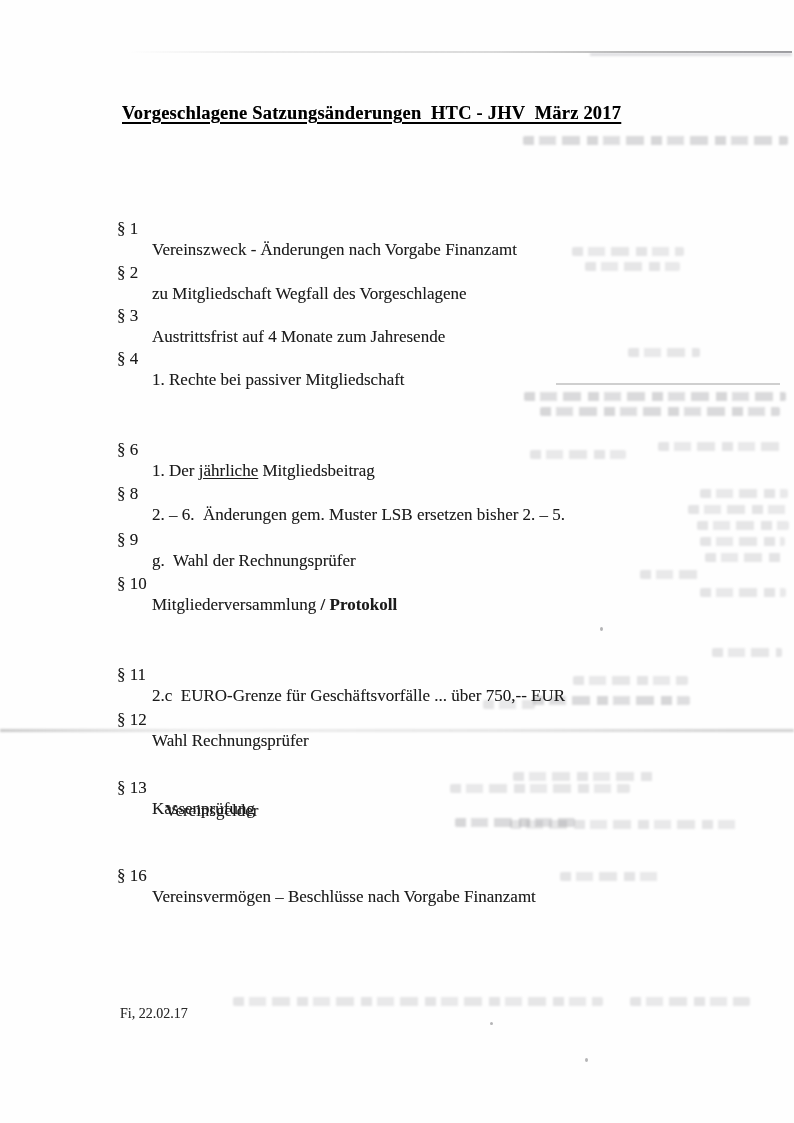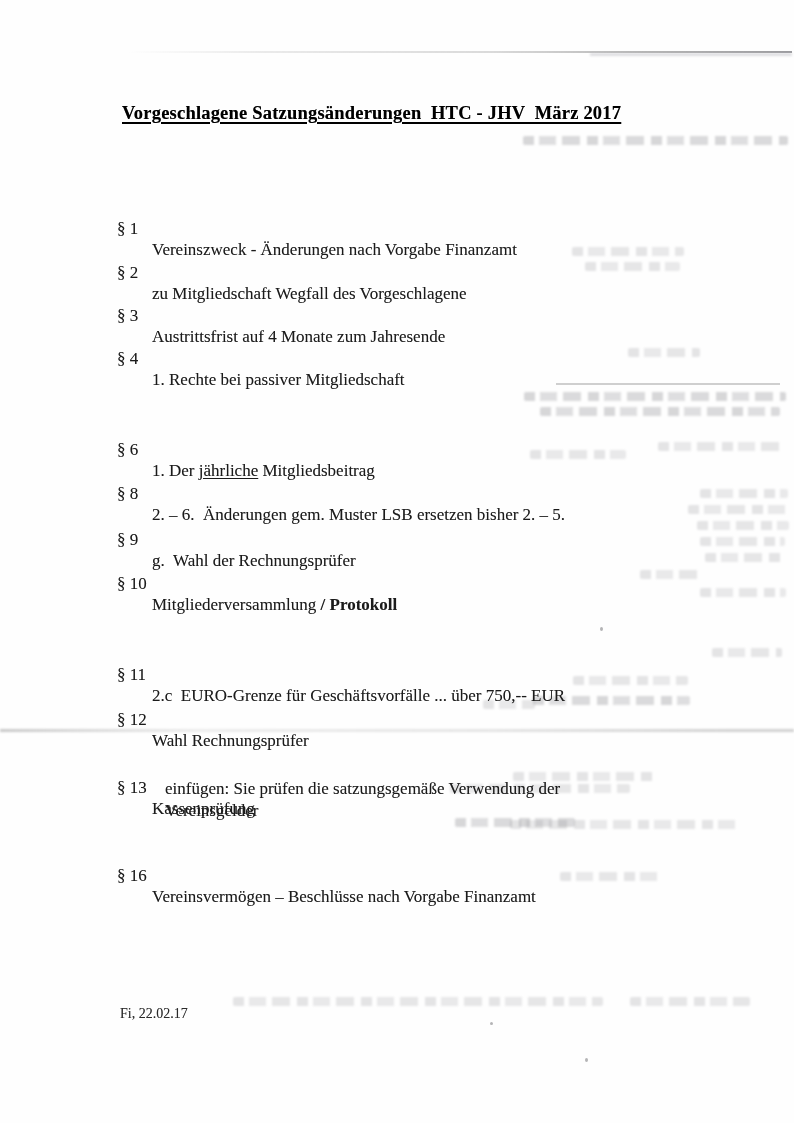--- a/index.html
+++ b/index.html
@@ -148,21 +148,20 @@
 
   <div class="entry" style="top:688px;">
     <span class="para">§ 12</span>
     <span class="body">Wahl Rechnungsprüfer</span>
   </div>
 
   <div class="entry" style="top:756px;">
     <span class="para">§ 13</span>
     <span class="body">Kassenprüfung</span>
   </div>
-  <div class="subline" style="top:778px;">einfügen: Sie prüfen die satzungsgemäße Verwendung der</div>
   <div class="subline" style="top:800px;">Vereinsgelder</div>
 
   <div class="entry" style="top:844px;">
     <span class="para">§ 16</span>
     <span class="body">Vereinsvermögen – Beschlüsse nach Vorgabe Finanzamt</span>
   </div>
 
   <div class="footer">Fi, 22.02.17</div>
 
 </div>

